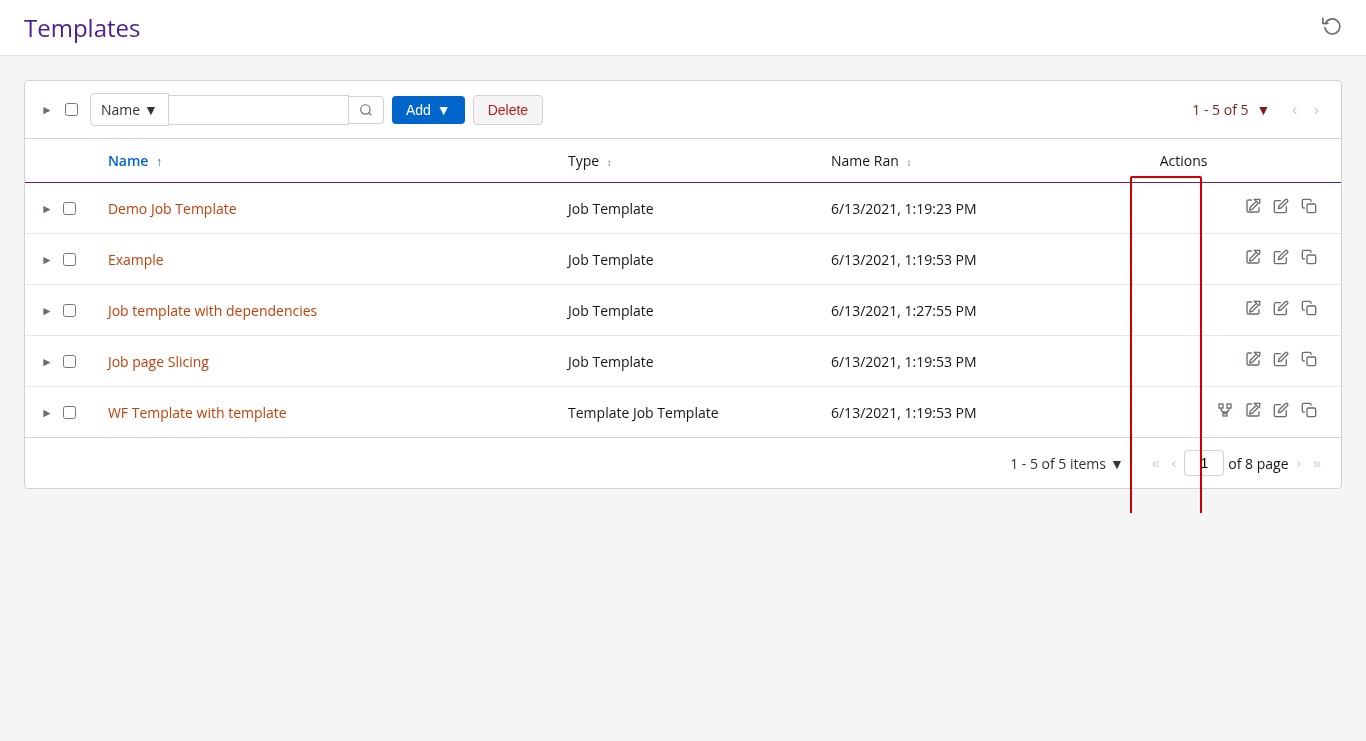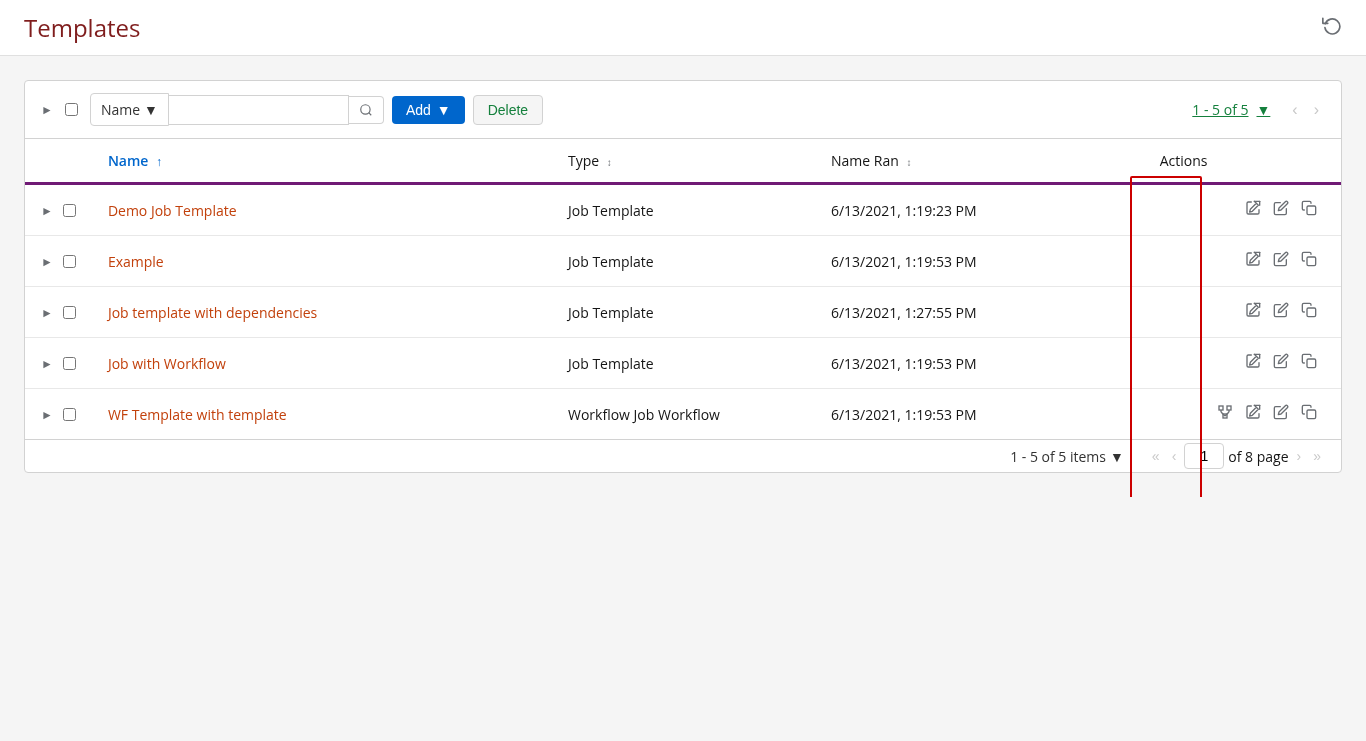--- a/index.html
+++ b/index.html
@@ -10,21 +10,21 @@
       padding: 16px 24px;
       display: flex;
       align-items: center;
       justify-content: space-between;
       border-bottom: 1px solid #e0e0e0;
       height: 56px;
     }
     .page-title {
       font-size: 24px;
       font-weight: 400;
-      color: #7f1d1d;
+      color: #4c1d95;
     }
     .header-icon {
       color: #6a6e73;
       font-size: 20px;
       cursor: pointer;
     }
 
     .content-area {
       padding: 24px;
     }
@@ -100,37 +100,36 @@
       padding: 6px 14px;
       font-size: 14px;
       cursor: pointer;
       display: flex;
       align-items: center;
       gap: 6px;
     }
 
     .btn-delete {
       background: #f5f5f5;
-      color: #15803d;
+      color: #b91c1c;
       border: 1px solid #d2d2d2;
       border-radius: 4px;
       padding: 6px 14px;
       font-size: 14px;
       cursor: pointer;
     }
 
     .toolbar-spacer { flex: 1; }
 
     .pagination-info {
       display: flex;
       align-items: center;
       gap: 8px;
       font-size: 14px;
-      color: #15803d;
-      text-decoration: underline;
+      color: #7f1d1d;
     }
 
     .pagination-nav {
       display: flex;
       align-items: center;
       gap: 4px;
       margin-left: 8px;
     }
 
     .nav-btn {
@@ -147,21 +146,21 @@
       cursor: default;
     }
 
     
     .data-table {
       width: 100%;
       border-collapse: collapse;
     }
 
     .data-table thead tr {
-      border-bottom: 3px solid #701a75;
+      border-bottom: 1px solid #701a75;
     }
 
     .data-table th {
       padding: 12px 16px;
       text-align: left;
       font-weight: 400;
       color: #151515;
       font-size: 14px;
     }
 
@@ -228,21 +227,21 @@
       border: 2px solid #cc0000;
       border-radius: 2px;
       pointer-events: none;
       z-index: 10;
     }
 
     .table-footer {
       display: flex;
       align-items: center;
       justify-content: flex-end;
-      padding: 3px 16px;
+      padding: 12px 16px;
       border-top: 1px solid #d2d2d2;
       gap: 8px;
     }
 
     .footer-pagination {
       display: flex;
       align-items: center;
       gap: 4px;
       font-size: 14px;
     }
@@ -469,21 +468,21 @@
     </div>
               </td>
             </tr>
             <tr>
               <td style="width: 80px;">
       <div style="display:flex;align-items:center;gap:10px;">
         <span class="row-expand">►</span>
         <input type="checkbox" style="">
       </div>
     </td>
-              <td><a class="row-link" href="#">Job with Workflow</a></td>
+              <td><a class="row-link" href="#">Job page Slicing</a></td>
               <td>Job Template</td>
               <td>6/13/2021, 1:19:53 PM</td>
               <td style="text-align: right; padding-right: 24px;">
                 <div class="action-icons" style="justify-content:flex-end;">
       <span class="action-icon" title="Launch">
         <svg width="16" height="16" viewBox="0 0 24 24" fill="none" stroke="#6a6e73" stroke-width="2" stroke-linecap="round" stroke-linejoin="round">
           <path d="M9.5 3H5a2 2 0 0 0-2 2v14a2 2 0 0 0 2 2h14a2 2 0 0 0 2-2v-4.5"></path>
           <path d="M14 2l6 6-9 9-4 1 1-4 9-9z"></path>
           <line x1="14" y1="2" x2="22" y2="2"></line>
           <line x1="22" y1="2" x2="22" y2="8"></line>
@@ -505,21 +504,21 @@
               </td>
             </tr>
             <tr>
               <td style="width: 80px;">
       <div style="display:flex;align-items:center;gap:10px;">
         <span class="row-expand">►</span>
         <input type="checkbox" style="">
       </div>
     </td>
               <td><a class="row-link" href="#">WF Template with template</a></td>
-              <td>Workflow Job Workflow</td>
+              <td>Template Job Template</td>
               <td>6/13/2021, 1:19:53 PM</td>
               <td style="text-align: right; padding-right: 24px;">
                 <div class="action-icons" style="justify-content:flex-end;">
         <span class="action-icon workflow-icon" title="Visualizer">
           <svg width="16" height="16" viewBox="0 0 24 24" fill="none" stroke="#6a6e73" stroke-width="2">
             <rect x="3" y="3" width="6" height="6"></rect>
             <rect x="15" y="3" width="6" height="6"></rect>
             <rect x="9" y="15" width="6" height="6"></rect>
             <line x1="6" y1="9" x2="6" y2="12"></line>
             <line x1="18" y1="9" x2="18" y2="12"></line>

